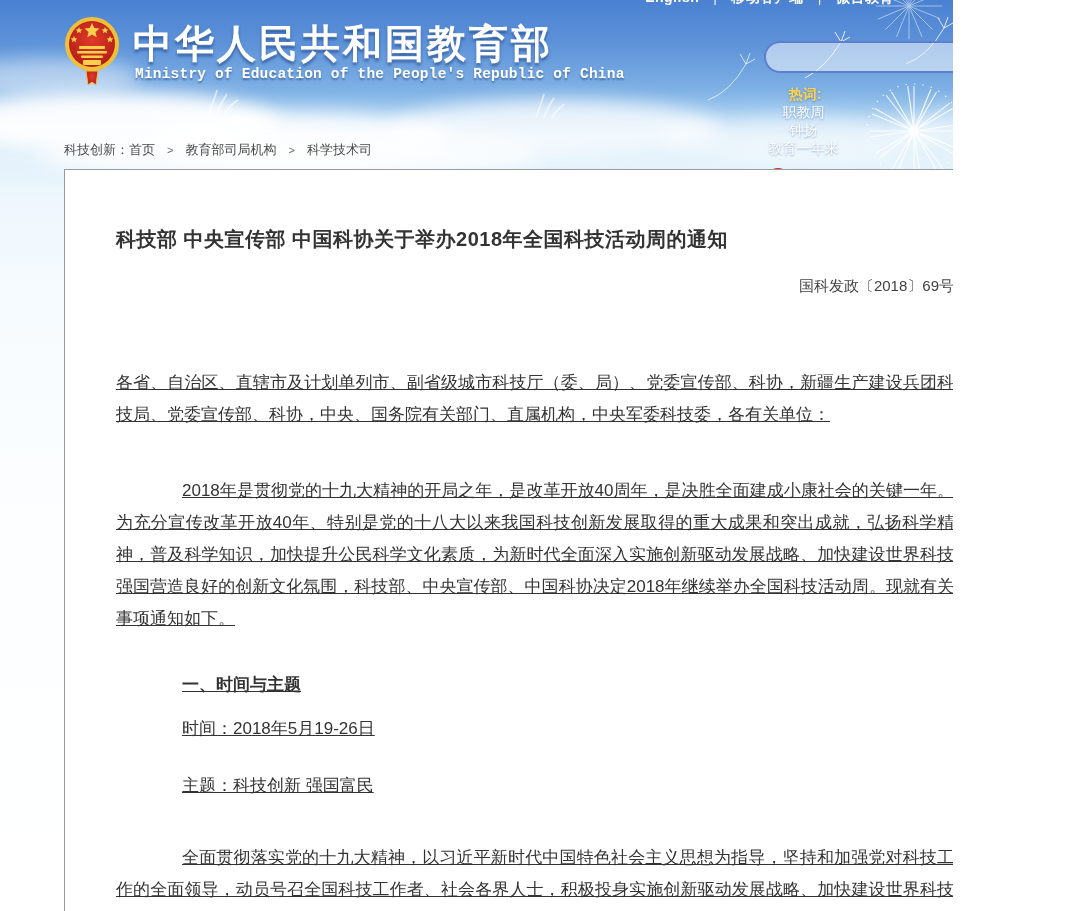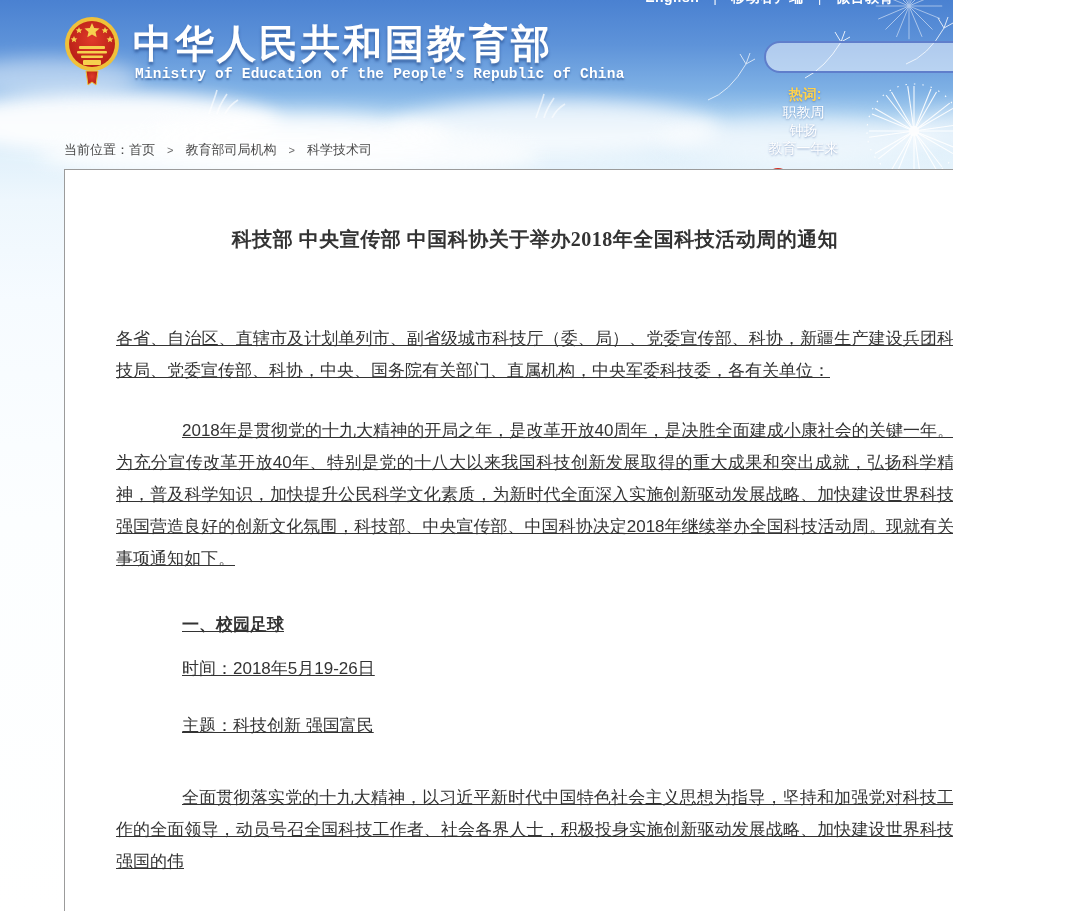--- a/index.html
+++ b/index.html
@@ -57,26 +57,26 @@
   
   .breadcrumb { position:absolute; left:64px; top:141px; font-size:13px;
     color:#4a4a4a; white-space:nowrap; }
   .breadcrumb a { color:#4a4a4a; text-decoration:none; }
   .breadcrumb .bsep { margin:0 12px; color:#6a6a6a; font-size:11px; }
 
   
   .panel { position:absolute; left:64px; top:169px; width:986px; height:760px;
     background:#ffffff; border:1px solid #9b9b9b; padding:56px 95px 0 51px; }
   .doc-title { font-size:20px; line-height:26px; font-weight:bold; color:#333333;
-    text-align:center; letter-spacing:.5px;font-family:Liberation Serif, serif; }
+    text-align:left; letter-spacing:.5px; }
   .doc-number { margin-top:25px; text-align:right; font-size:15px; color:#3f3f3f; }
   .doc-body p, .doc-body h3 { font-size:17px; line-height:32px; color:#333333;
     text-align:justify; font-weight:normal;text-decoration:underline; }
   .p1 { margin-top:71px; }
-  .p2 { margin-top:28px; text-indent:66px; }
+  .p2 { margin-top:44px; text-indent:66px; }
   .h3 { margin-top:34px; text-indent:66px; font-weight:bold !important; }
   .p3 { margin-top:12px; text-indent:66px; }
   .p4 { margin-top:25px; text-indent:66px; }
   .p5 { margin-top:40px; text-indent:66px; }
 </style>
 </head>
 <body>
 
 <div id="app">
 
@@ -217,28 +217,29 @@
           <line x1="13" y1="13.5" x2="9.5" y2="15.5"></line>
           <line x1="13" y1="13.5" x2="17" y2="12.5"></line>
         </g>
         <circle cx="19.5" cy="19.5" r="1.5" fill="#ffffff"></circle>
       </svg>
       <span class="badge-label">校园足球</span>
     </a>
   </div>
 
   <div class="breadcrumb">
-    <span>当前位置：</span><a href="#">首页</a><span class="bsep">&gt;</span><a href="#">教育部司局机构</a><span class="bsep">&gt;</span><a href="#">科学技术司</a>
+    <span>科技创新：</span><a href="#">首页</a><span class="bsep">&gt;</span><a href="#">教育部司局机构</a><span class="bsep">&gt;</span><a href="#">科学技术司</a>
   </div>
 
   <div class="panel">
     <h2 class="doc-title">科技部 中央宣传部 中国科协关于举办2018年全国科技活动周的通知</h2>
+    <div class="doc-number">国科发政〔2018〕69号</div>
     <div class="doc-body">
       <p class="p1">各省、自治区、直辖市及计划单列市、副省级城市科技厅（委、局）、党委宣传部、科协，新疆生产建设兵团科技局、党委宣传部、科协，中央、国务院有关部门、直属机构，中央军委科技委，各有关单位：</p>
       <p class="p2">2018年是贯彻党的十九大精神的开局之年，是改革开放40周年，是决胜全面建成小康社会的关键一年。为充分宣传改革开放40年、特别是党的十八大以来我国科技创新发展取得的重大成果和突出成就，弘扬科学精神，普及科学知识，加快提升公民科学文化素质，为新时代全面深入实施创新驱动发展战略、加快建设世界科技强国营造良好的创新文化氛围，科技部、中央宣传部、中国科协决定2018年继续举办全国科技活动周。现就有关事项通知如下。</p>
-      <h3 class="h3">一、校园足球</h3>
+      <h3 class="h3">一、时间与主题</h3>
       <p class="p3">时间：2018年5月19-26日</p>
       <p class="p4">主题：科技创新 强国富民</p>
       <p class="p5">全面贯彻落实党的十九大精神，以习近平新时代中国特色社会主义思想为指导，坚持和加强党对科技工作的全面领导，动员号召全国科技工作者、社会各界人士，积极投身实施创新驱动发展战略、加快建设世界科技强国的伟</p>
     </div>
   </div>
 
 </div>
 
 </body></html>

